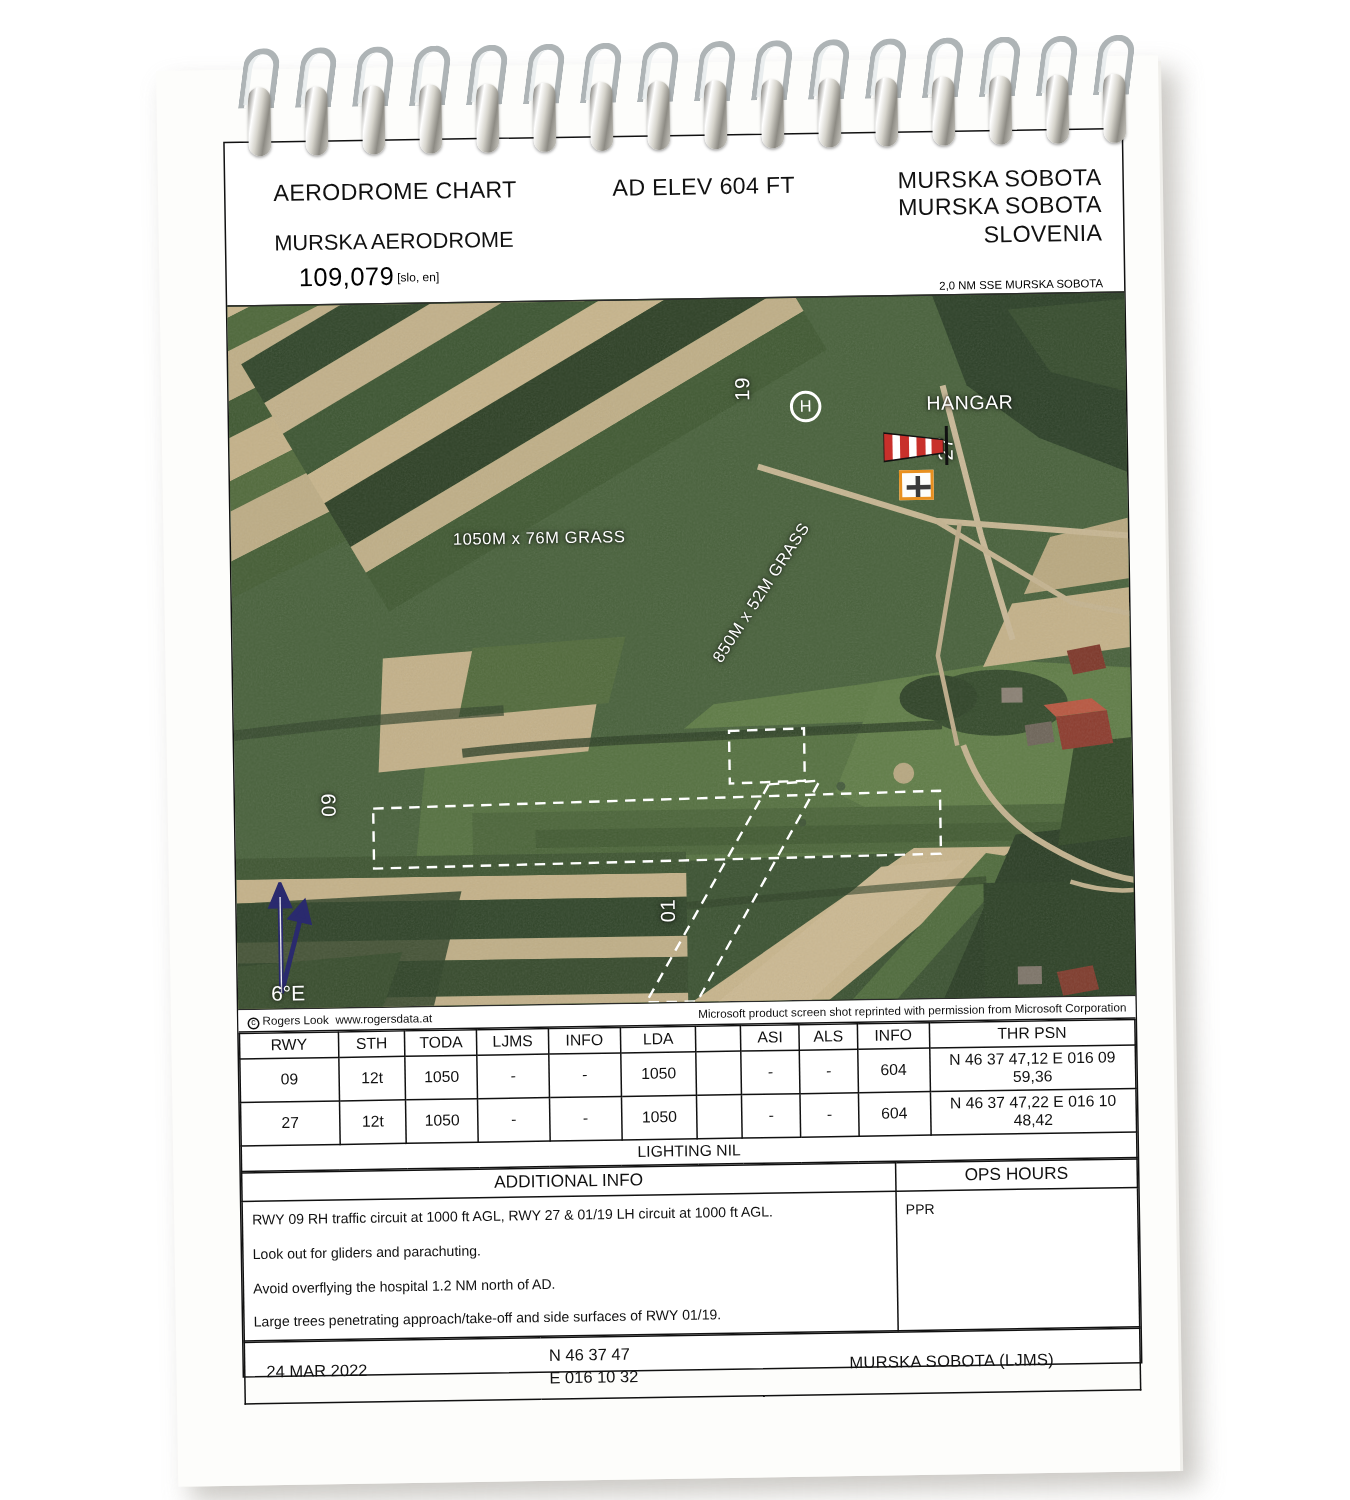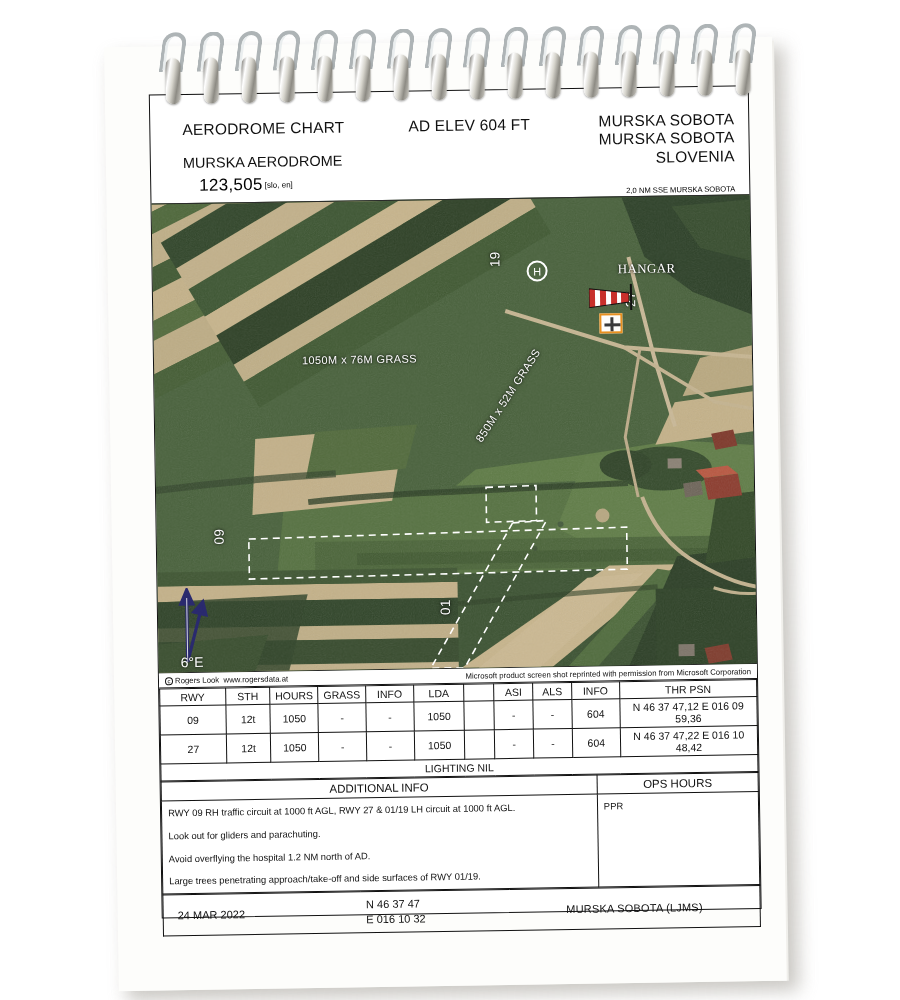--- a/index.html
+++ b/index.html
@@ -238,21 +238,21 @@
       </div>
     </div>
 
   <div id="chart">
 
     <div id="header">
       <div class="hdr-col h-left">
         <div class="t-lg">AERODROME CHART</div>
         <div class="t-md aerodrome-name">MURSKA AERODROME</div>
         <div class="freq-row">
-          <span class="freq">123,505</span><span class="freq-lang">[slo, en]</span>
+          <span class="freq">109,079</span><span class="freq-lang">[slo, en]</span>
         </div>
         <div class="phone">Phone +386 2 5231 080</div>
       </div>
 
       <div class="hdr-col h-mid">
         <div class="t-lg">AD ELEV 604 FT</div>
       </div>
 
       <div class="hdr-col h-right">
         <div class="t-lg">MURSKA SOBOTA</div>
@@ -385,21 +385,21 @@
       <div class="ovl" style="left:148px; top:152px;">1050M x 76M GRASS</div>
 
       <div class="ovl rwy-num" style="left:335px; top:68px; transform:rotate(-90deg); transform-origin:left top;">19</div>
 
       <div class="ovl rwy-num" style="left:470px; top:110px; transform:rotate(-90deg); transform-origin:left top;">27</div>
 
       <div class="ovl rwy-num" style="left:280px; top:415px; transform:rotate(-90deg); transform-origin:left top;">01</div>
 
       <div class="ovl" style="left:318px; top:238px; transform:rotate(-56deg); transform-origin:left top;">850M x 52M GRASS</div>
 
-      <div class="ovl" style="left:465px; top:64px; font-size:13px;font-family:Liberation Serif, serif;">HANGAR</div>
+      <div class="ovl" style="left:465px; top:64px; font-size:13px;">HANGAR</div>
 
       <div class="helipad" style="left:374px; top:62px;">
         <span>H</span>
       </div>
 
       <div class="windsock" style="left:436px; top:90px;">
         <svg class="sock" viewBox="0 0 40 21">
           <polygon points="0,1 40,6 40,15 0,20" fill="#C8302B"></polygon>
           <polygon points="6,2 11,2.6 11,18.6 6,19.2" fill="#ffffff"></polygon>
           <polygon points="17,3.2 22,3.8 22,17.6 17,18" fill="#ffffff"></polygon>
@@ -450,22 +450,22 @@
           <col style="width:5%">
           <col style="width:6.5%">
         <col style="width:6.5%">
           <col style="width:8%">
           <col style="width:23%">
       </colgroup>
       <thead>
         <tr>
           <th>RWY</th>
           <th>STH</th>
-          <th>HOURS</th>
-          <th>GRASS</th>
+          <th>TODA</th>
+          <th>LJMS</th>
           <th>INFO</th>
           <th>LDA</th>
           <th></th>
           <th>ASI</th>
           <th>ALS</th>
           <th>INFO</th>
           <th>THR PSN</th>
         </tr>
       </thead>
       <tbody>

